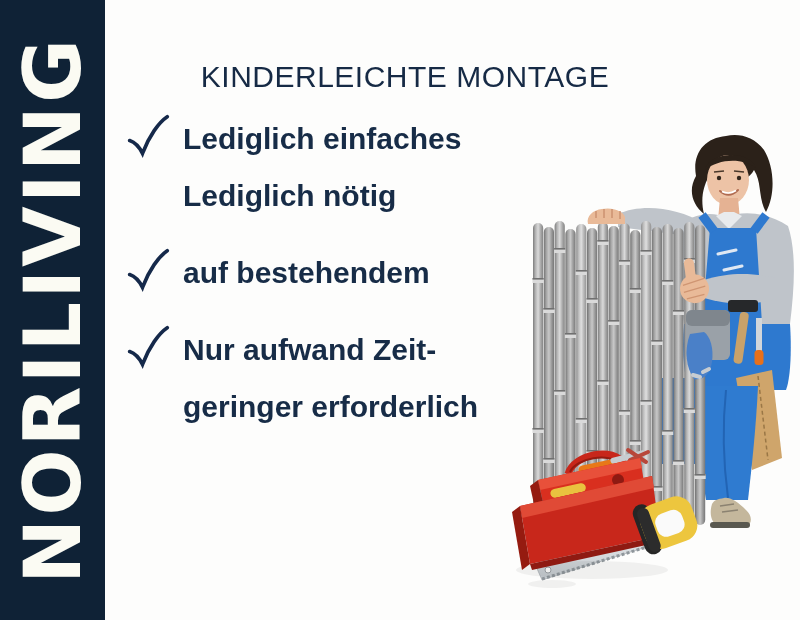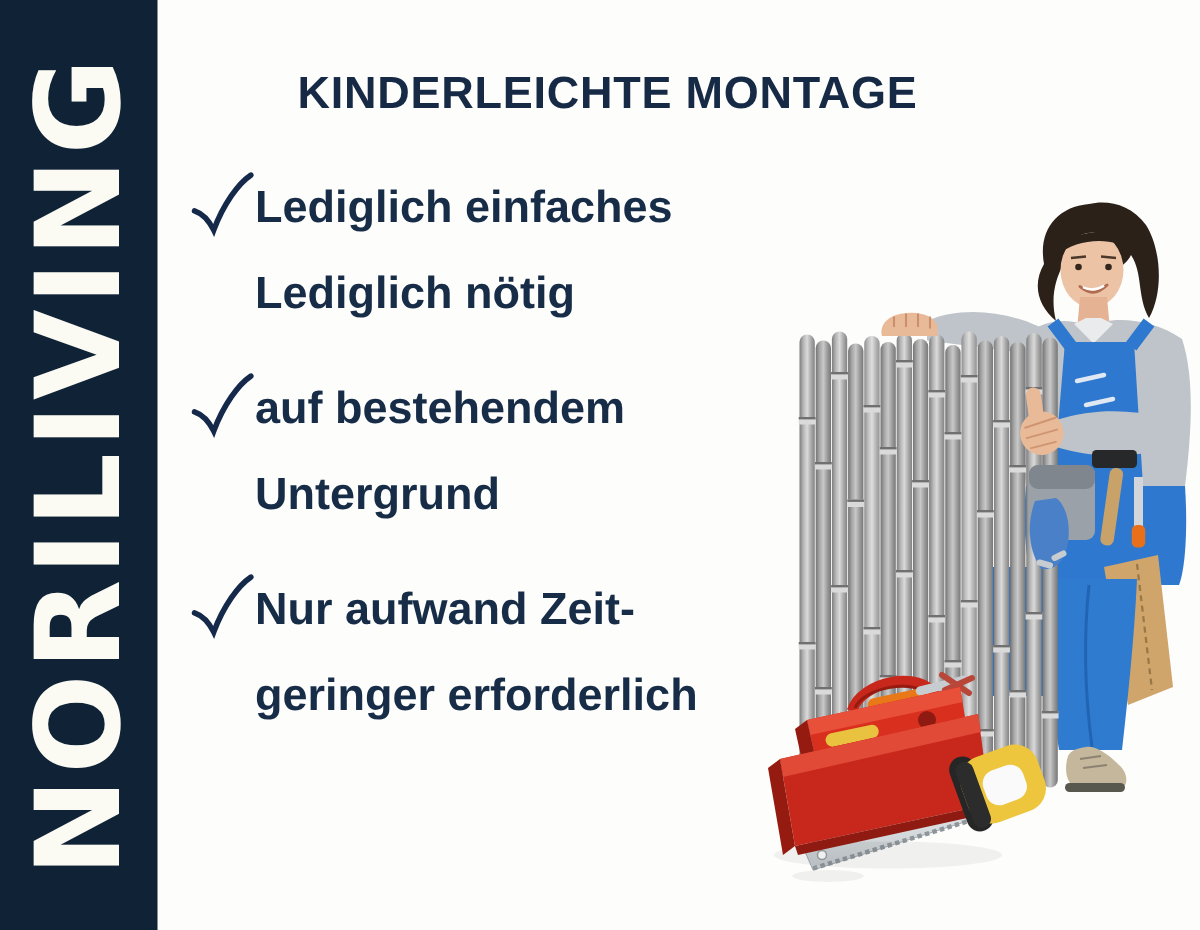--- a/index.html
+++ b/index.html
@@ -5,25 +5,25 @@
   html,body{margin:0;padding:0;background:#ffffff;}
   .canvas{position:relative;width:800px;height:620px;background:#fdfdfc;overflow:hidden;
           font-family:"Liberation Sans",sans-serif;}
   
   .brandbar{position:absolute;left:0;top:0;width:105px;height:620px;background:#0f2236;
             display:flex;align-items:center;justify-content:center;}
   .brand-text{writing-mode:vertical-rl;transform:rotate(180deg);
               font-family:"DejaVu Sans",sans-serif;font-weight:bold;
               font-size:78px;letter-spacing:3px;color:#fbfbf3;white-space:nowrap;}
   
-  .title{position:absolute;left:115px;top:26px;width:580px;text-align:center;
-         font-size:30px;font-weight:bold;letter-spacing:.5px;color:#162a45;}
+  .title{position:absolute;left:115px;top:40px;width:580px;text-align:center;
+         font-size:30px;font-weight:normal;letter-spacing:.5px;color:#162a45;}
   
   .checklist{position:absolute;left:126px;top:110px;margin:0;padding:0;list-style:none;width:390px;}
-  .checklist li{display:flex;align-items:flex-start;margin-bottom:20px;}
+  .checklist li{display:flex;align-items:flex-start;gap:13px;margin-bottom:20px;}
   .check-icon{flex:0 0 44px;width:44px;height:44px;margin-top:4px;}
   .item-text{font-size:30px;line-height:57px;font-weight:bold;color:#172c47;}
   .item-text span{display:block;}
   
   .photo{position:absolute;left:490px;top:128px;width:310px;height:478px;margin:0;}
 </style>
 </head>
 <body>
 
 <div class="canvas">
@@ -43,21 +43,20 @@
         <span>Lediglich einfaches</span>
         <span>Lediglich nötig</span>
       </div>
     </li>
     <li>
       <svg class="check-icon" viewBox="0 0 48 48">
         <path d="M4 29 C10 31 15 37 18 43 C25 24 36 9 45 3" fill="none" stroke="#15294a" stroke-width="4" stroke-linecap="round"></path>
       </svg>
       <div class="item-text">
         <span>auf bestehendem</span>
-        <span>Untergrund</span>
       </div>
     </li>
     <li>
       <svg class="check-icon" viewBox="0 0 48 48">
         <path d="M4 29 C10 31 15 37 18 43 C25 24 36 9 45 3" fill="none" stroke="#15294a" stroke-width="4" stroke-linecap="round"></path>
       </svg>
       <div class="item-text">
         <span>Nur aufwand Zeit-</span>
         <span>geringer erforderlich</span>
       </div>

